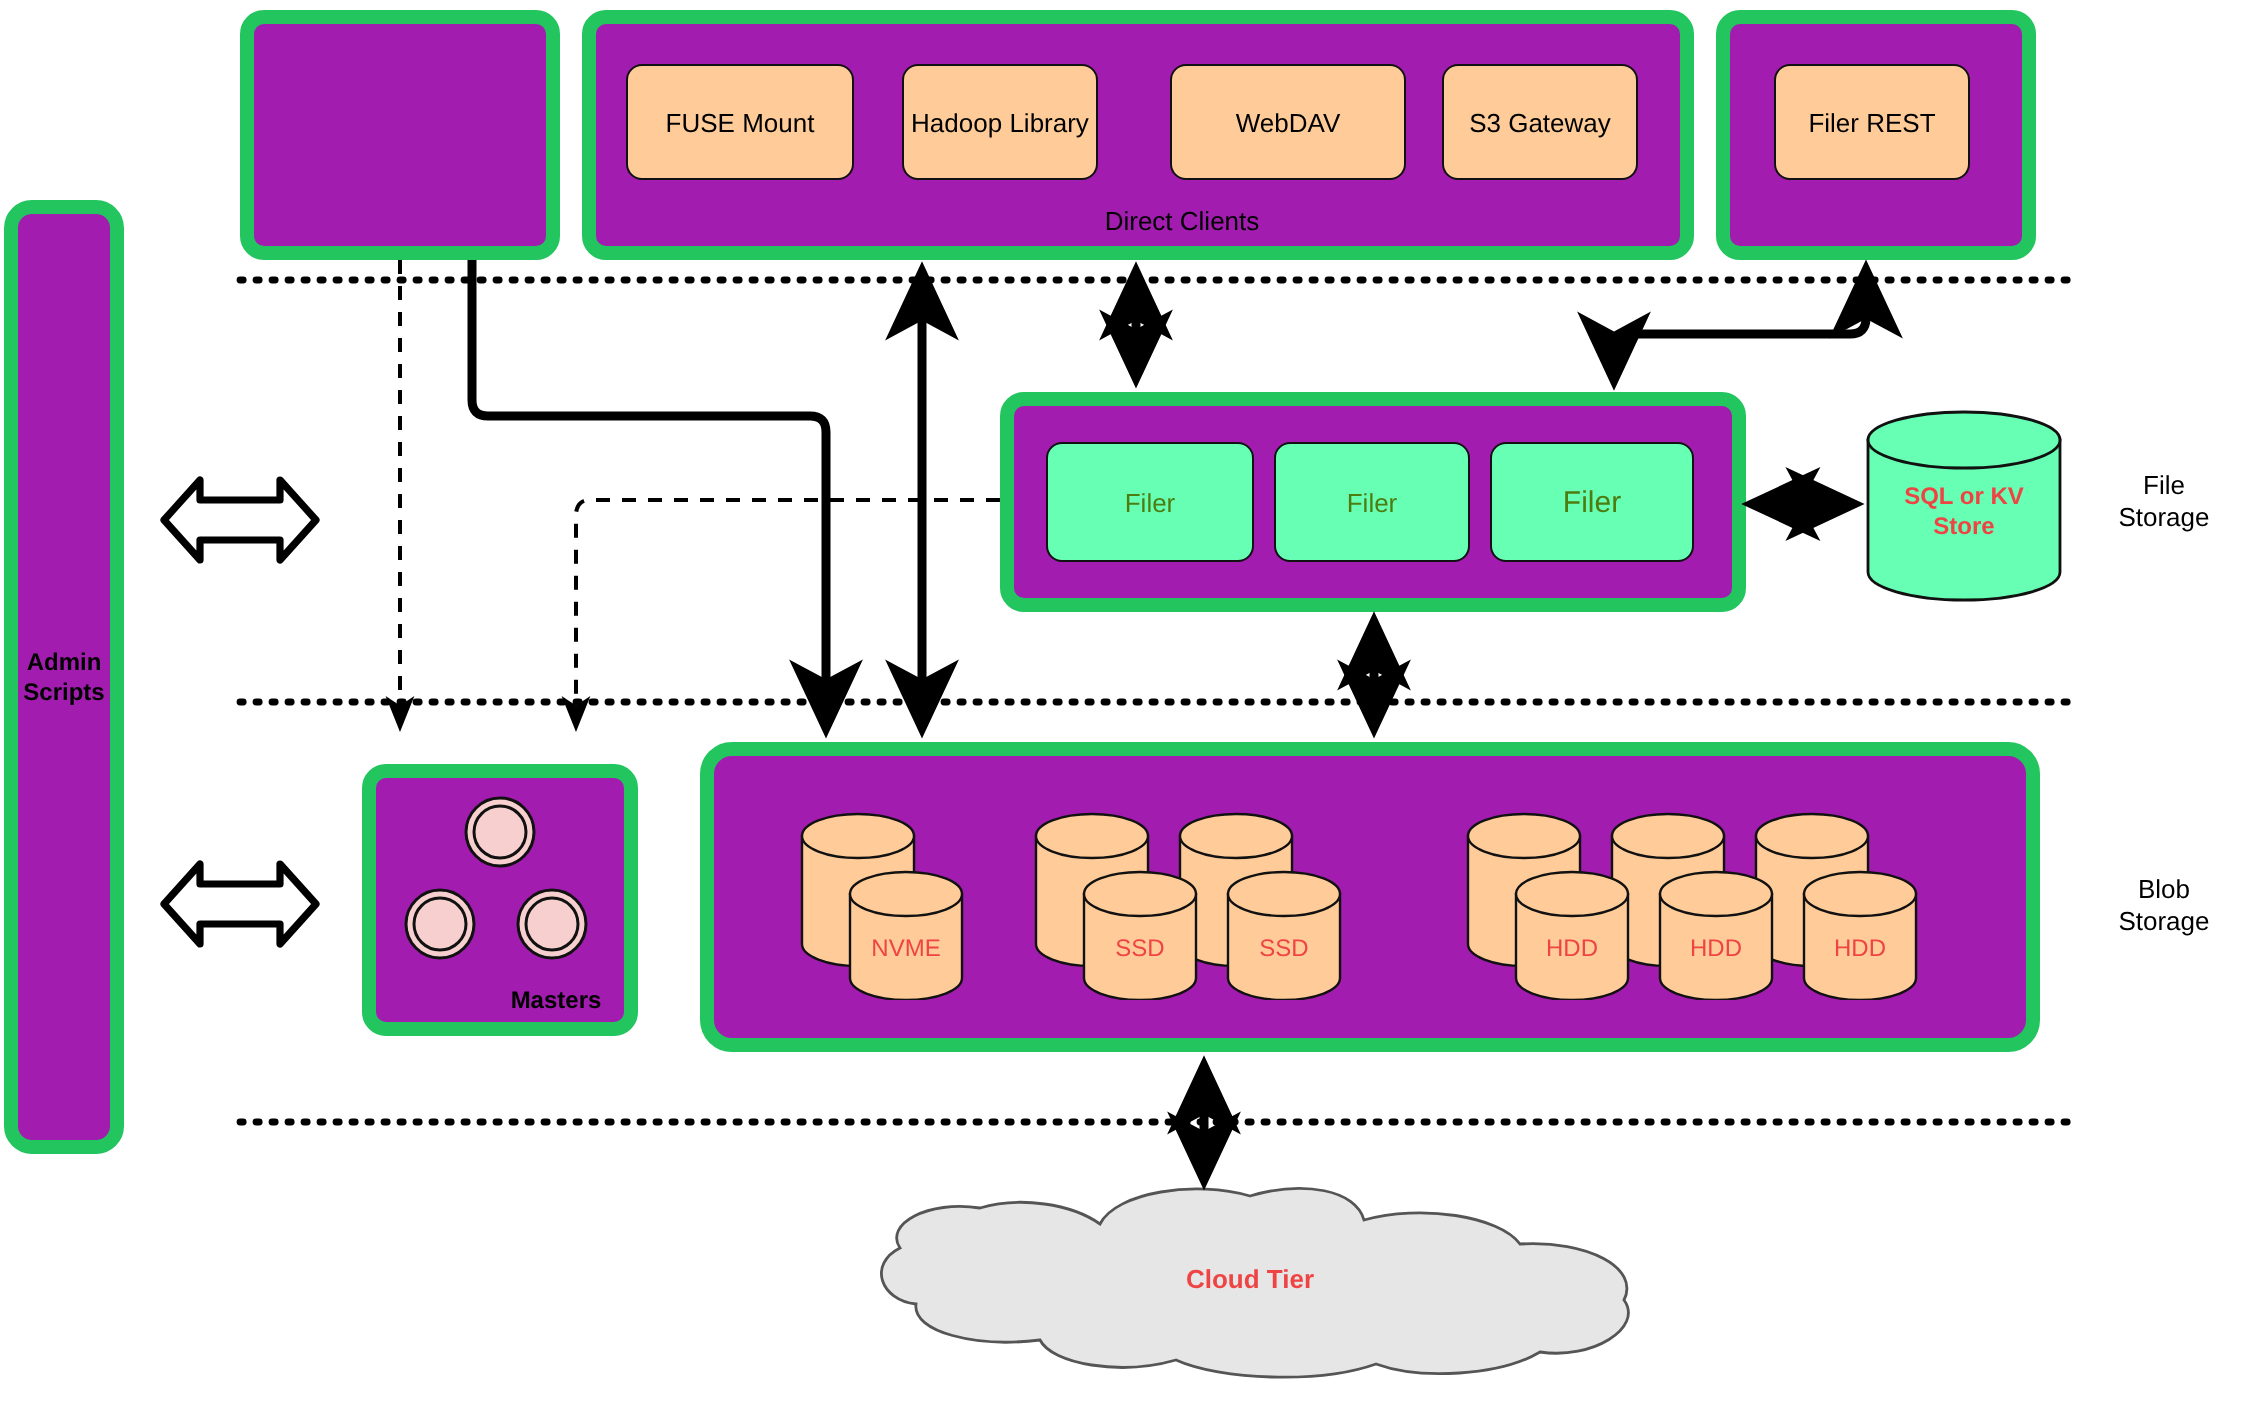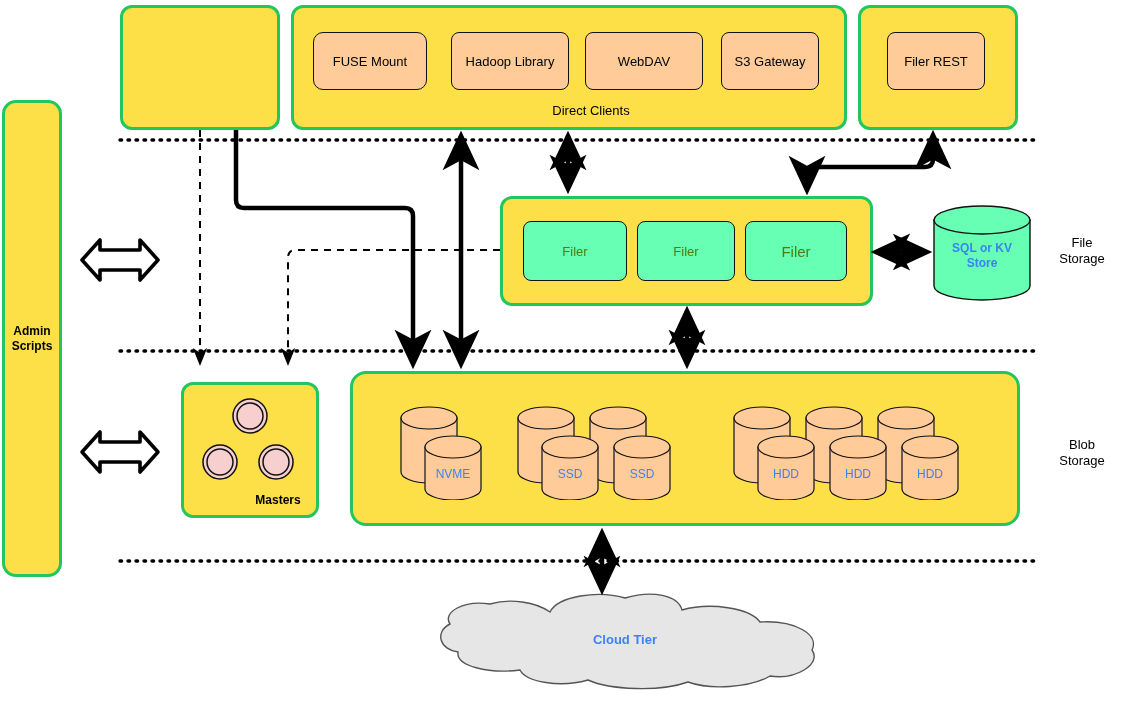--- a/index.html
+++ b/index.html
@@ -19,22 +19,22 @@
   }
   .box {
     position: absolute;
     box-sizing: border-box;
     display: flex;
     align-items: center;
     justify-content: center;
     text-align: center;
   }
   .group-box {
-    background: #fde047;
-    border: 3px solid #22c55e;
+    background: #a21caf;
+    border: 7px solid #22c55e;
     border-radius: 12px;
   }
   .node-orange {
     background: #ffcc99;
     border: 1px solid #111111;
     border-radius: 8px;
     font-size: 13px;
     color: #000000;
   }
   .node-green {
@@ -62,21 +62,21 @@
     height: 701px;
     pointer-events: none;
   }
   svg.layer.behind { z-index: 1; }
   svg.layer.front  { z-index: 5; }
   .group-box, .node-orange, .node-green, .plain-label { z-index: 3; }
   .cyl-wrap { position: absolute; z-index: 4; }
   .cyl-label {
     position: absolute;
     font-size: 12px;
-    color: #3b82f6;
+    color: #ef4444;
     text-align: center;
     width: 100%;
     z-index: 6;
     pointer-events: none;
   }
 </style>
 </head>
 <body>
 
 <div id="canvas">
@@ -112,24 +112,24 @@
   <div class="box group-box" style="left:2px; top:100px; width:60px; height:477px; border-radius:14px; flex-direction:column;">
     <div class="plain-label bold-label" style="position:static; font-size:12px;">
       <span>Admin</span><br>
       <span>Scripts</span>
     </div>
   </div>
 
   <div class="box group-box" style="left:120px; top:5px; width:160px; height:125px;"></div>
 
   <div class="box group-box" style="left:291px; top:5px; width:556px; height:125px;"></div>
-  <div class="box node-orange" style="left:313px; top:32px; width:114px; height:58px;border-radius:10px;">
+  <div class="box node-orange" style="left:313px; top:32px; width:114px; height:58px;">
     <span>FUSE Mount</span>
   </div>
-  <div class="box node-orange" style="left:451px; top:32px; width:118px; height:58px;">
+  <div class="box node-orange" style="left:451px; top:32px; width:98px; height:58px;">
     <span>Hadoop Library</span>
   </div>
   <div class="box node-orange" style="left:585px; top:32px; width:118px; height:58px;">
     <span>WebDAV</span>
   </div>
   <div class="box node-orange" style="left:721px; top:32px; width:98px; height:58px;">
     <span>S3 Gateway</span>
   </div>
   <div class="plain-label" style="left:291px; top:103px; width:556px;padding-left:22px;">Direct Clients</div>
 

